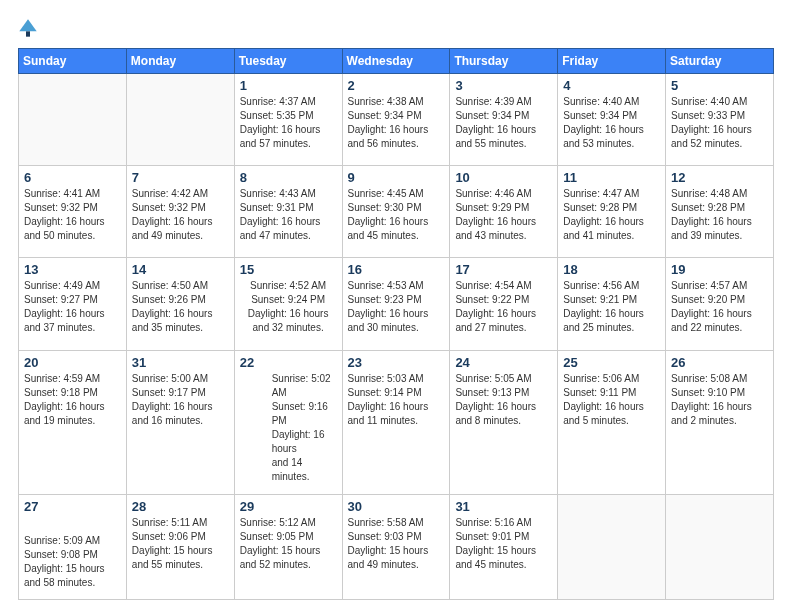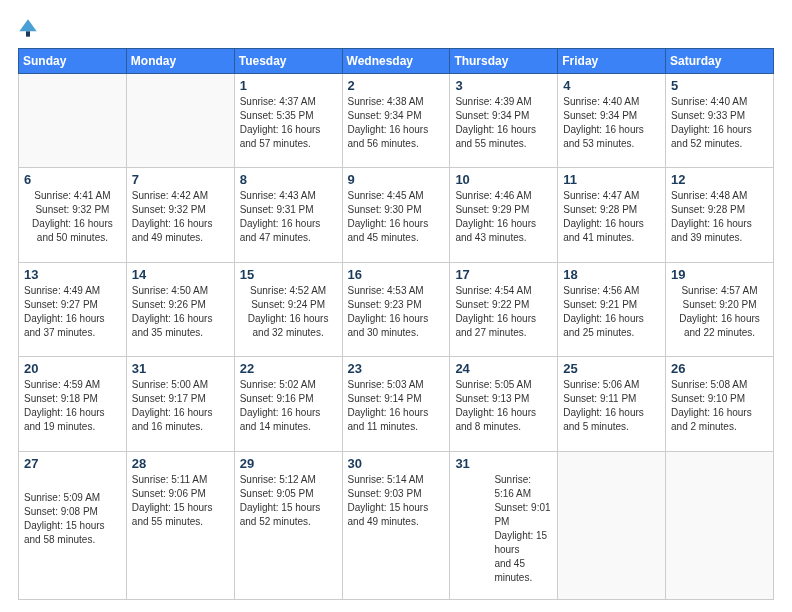--- a/index.html
+++ b/index.html
@@ -164,21 +164,21 @@
             <span class="day-num">5</span>
             <div class="day-info" style="white-space: pre-line;">Sunrise: 4:40 AM
 Sunset: 9:33 PM
 Daylight: 16 hours
 and 52 minutes.</div>
           </td>
         </tr>
         <tr>
           <td>
             <span class="day-num">6</span>
-            <div class="day-info" style="white-space: pre-line; text-align: center;">Sunrise: 4:41 AM
+            <div class="day-info" style="white-space: pre-line;">Sunrise: 4:41 AM
 Sunset: 9:32 PM
 Daylight: 16 hours
 and 50 minutes.</div>
           </td>
           <td>
             <span class="day-num">7</span>
             <div class="day-info" style="white-space: pre-line;">Sunrise: 4:42 AM
 Sunset: 9:32 PM
 Daylight: 16 hours
 and 49 minutes.</div>
@@ -257,21 +257,21 @@
           </td>
           <td>
             <span class="day-num">18</span>
             <div class="day-info" style="white-space: pre-line;">Sunrise: 4:56 AM
 Sunset: 9:21 PM
 Daylight: 16 hours
 and 25 minutes.</div>
           </td>
           <td>
             <span class="day-num">19</span>
-            <div class="day-info" style="white-space: pre-line; text-align: center;">Sunrise: 4:57 AM
+            <div class="day-info" style="white-space: pre-line;">Sunrise: 4:57 AM
 Sunset: 9:20 PM
 Daylight: 16 hours
 and 22 minutes.</div>
           </td>
         </tr>
         <tr>
           <td>
             <span class="day-num">20</span>
             <div class="day-info" style="white-space: pre-line;">Sunrise: 4:59 AM
 Sunset: 9:18 PM
@@ -280,21 +280,21 @@
           </td>
           <td>
             <span class="day-num">31</span>
             <div class="day-info" style="white-space: pre-line;">Sunrise: 5:00 AM
 Sunset: 9:17 PM
 Daylight: 16 hours
 and 16 minutes.</div>
           </td>
           <td>
             <span class="day-num">22</span>
-            <div class="day-info" style="white-space: pre-line;">Sunrise: 5:02 AM
+            <div class="day-info" style="white-space: pre-line; margin-left: 32px;">Sunrise: 5:02 AM
 Sunset: 9:16 PM
 Daylight: 16 hours
 and 14 minutes.</div>
           </td>
           <td>
             <span class="day-num">23</span>
             <div class="day-info" style="white-space: pre-line;">Sunrise: 5:03 AM
 Sunset: 9:14 PM
 Daylight: 16 hours
 and 11 minutes.</div>
@@ -338,28 +338,28 @@
           </td>
           <td>
             <span class="day-num">29</span>
             <div class="day-info" style="white-space: pre-line;">Sunrise: 5:12 AM
 Sunset: 9:05 PM
 Daylight: 15 hours
 and 52 minutes.</div>
           </td>
           <td>
             <span class="day-num">30</span>
-            <div class="day-info" style="white-space: pre-line;">Sunrise: 5:14 AM
+            <div class="day-info" style="white-space: pre-line;">Sunrise: 5:58 AM
 Sunset: 9:03 PM
 Daylight: 15 hours
 and 49 minutes.</div>
           </td>
           <td>
             <span class="day-num">31</span>
-            <div class="day-info" style="white-space: pre-line; margin-left: 39px;">Sunrise: 5:16 AM
+            <div class="day-info" style="white-space: pre-line;">Sunrise: 5:16 AM
 Sunset: 9:01 PM
 Daylight: 15 hours
 and 45 minutes.</div>
           </td>
           <td class="empty"></td>
           <td class="empty"></td>
         </tr>
       </tbody>
   </table>
 </div>

